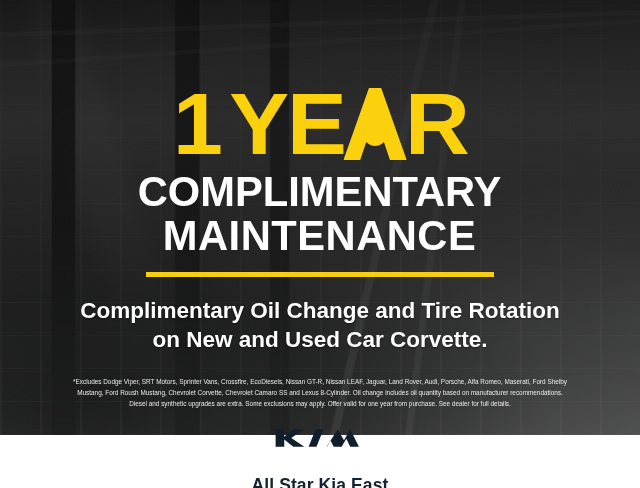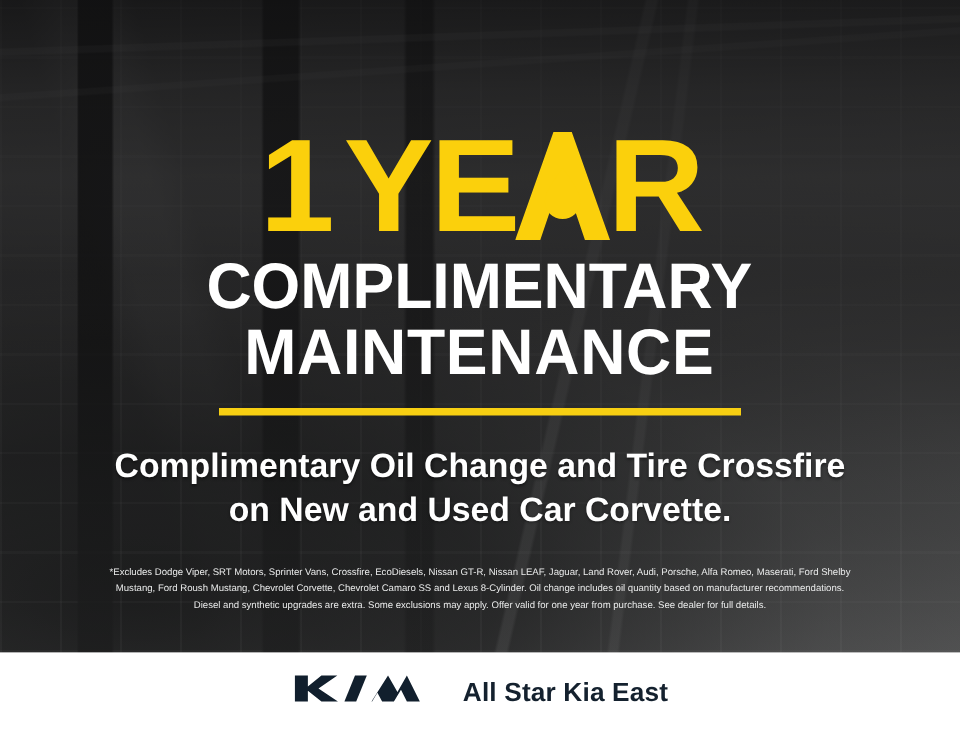--- a/index.html
+++ b/index.html
@@ -184,20 +184,21 @@
     position: absolute;
     left: 0;
     top: 435px;
     width: 640px;
     height: 53px;
     background: #ffffff;
     display: flex;
     align-items: center;
     justify-content: center;
     gap: 22px;
+    flex-direction: column;
   }
   .kia-logo { display: block; }
   .dealer-name {
     color: #14212e;
     font-size: 17.5px;
     font-weight: 700;
     letter-spacing: 0.1px;
     white-space: nowrap;
   }
 </style>
@@ -228,21 +229,21 @@
       </div>
 
       <div class="headline-sub">
         <div class="line1">COMPLIMENTARY</div>
         <div class="line2">MAINTENANCE</div>
       </div>
 
       <div class="rule"></div>
 
       <div class="offer">
-        <div>Complimentary Oil Change and Tire Crossfire</div>
+        <div>Complimentary Oil Change and Tire Rotation</div>
         <div>on New and Used Car Corvette.</div>
       </div>
     </div>
 
     <div class="disclaimer">
       <p>*Excludes Dodge Viper, SRT Motors, Sprinter Vans, Crossfire, EcoDiesels, Nissan GT-R, Nissan LEAF, Jaguar, Land Rover, Audi, Porsche, Alfa Romeo, Maserati, Ford Shelby</p>
       <p>Mustang, Ford Roush Mustang, Chevrolet Corvette, Chevrolet Camaro SS and Lexus 8-Cylinder. Oil change includes oil quantity based on manufacturer recommendations.</p>
       <p>Diesel and synthetic upgrades are extra. Some exclusions may apply. Offer valid for one year from purchase. See dealer for full details.</p>
     </div>
   </div>

